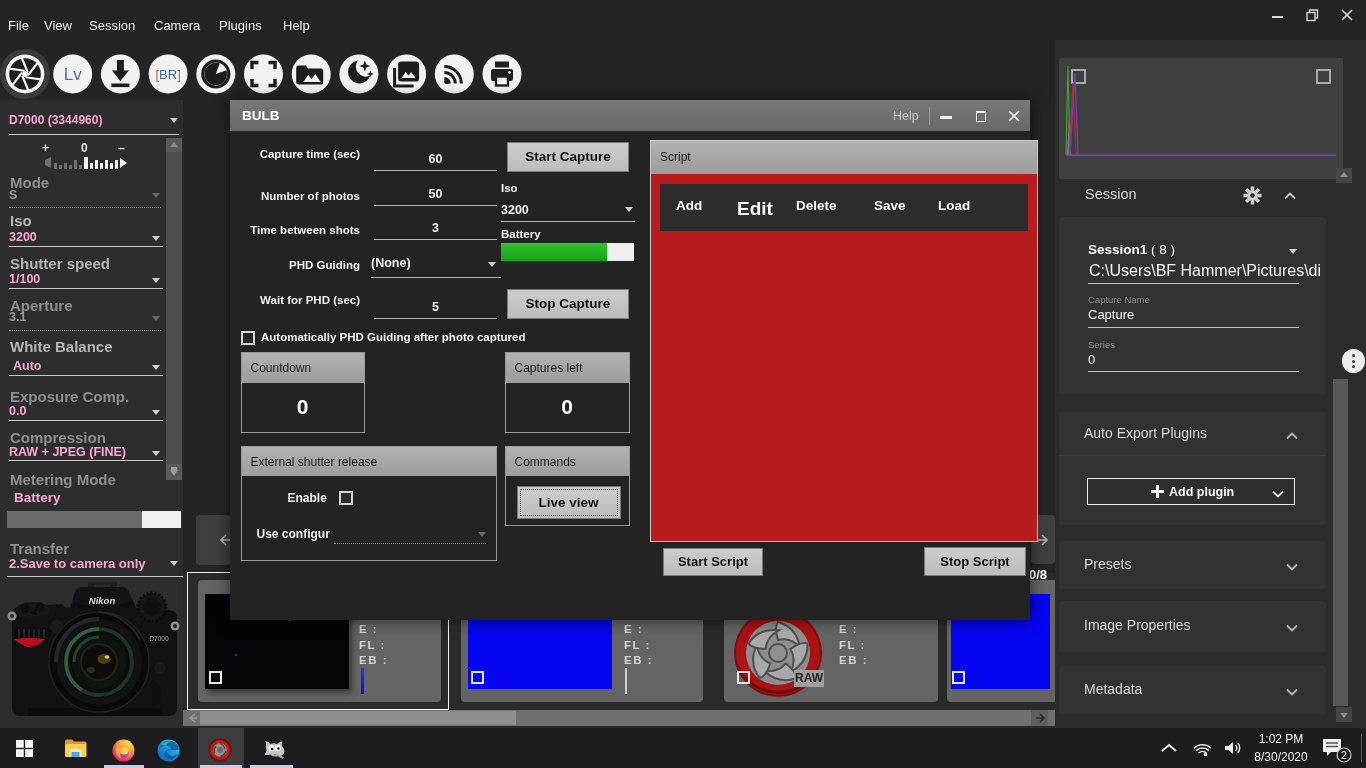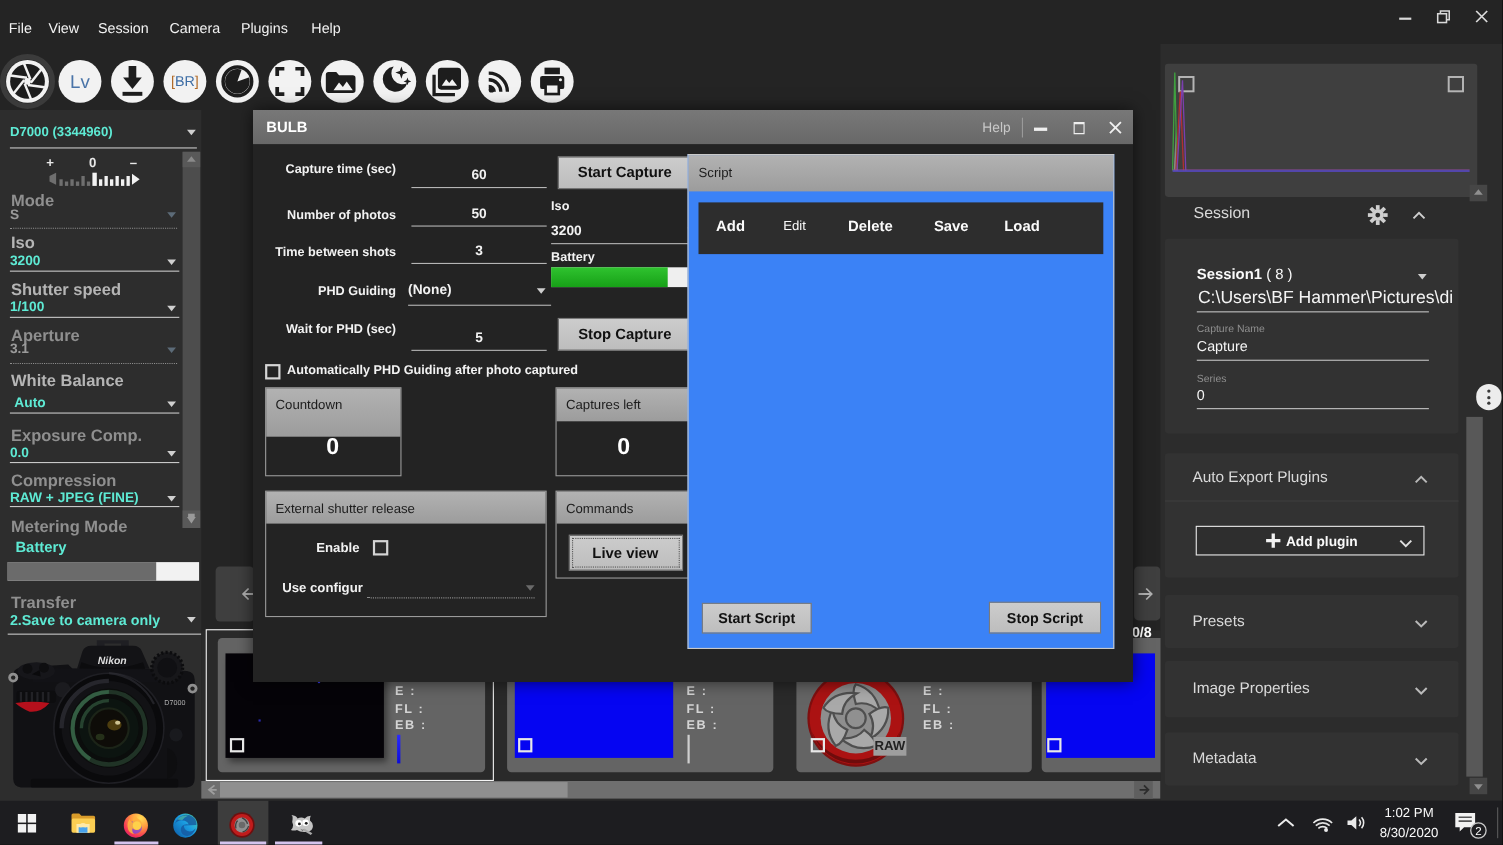--- a/index.html
+++ b/index.html
@@ -2,21 +2,21 @@
 <html><head>
 <meta charset="utf-8">
 <style>
 html,body{margin:0;padding:0;background:#000}
 #sc{position:relative;width:1366px;height:768px;background:#242424;overflow:hidden;font-family:"Liberation Sans",sans-serif;color:#f0f0f0}
 .ab{position:absolute}
 .tri-d{width:0;height:0;border-left:4.5px solid transparent;border-right:4.5px solid transparent;border-top:5px solid #cfcfcf}
 .hline{position:absolute;height:1px;background:#c8c8c8}
 .dotline{position:absolute;height:0;border-top:1.5px dotted #8f8f8f}
 .plbl{position:absolute;font-size:15px;font-weight:bold;color:#8f8f8f}
-.pval{position:absolute;font-size:12.5px;font-weight:bold;color:#5eead4}
+.pval{position:absolute;font-size:12.5px;font-weight:bold;color:#f9a8d4}
 .btn{position:absolute;background:linear-gradient(#cccccc,#bdbdbd);border:1px solid #7a7a7a;color:#111;font-weight:bold;text-align:center;box-sizing:border-box}
 .gbox{position:absolute;border:1px solid #9a9a9a;box-sizing:border-box;background:#232323}
 .ghead{position:absolute;left:0;top:0;right:0;background:linear-gradient(#b2b2b2,#9c9c9c);color:#1c1c1c;font-size:12px;line-height:30px;padding-left:9px}
 .dlbl{position:absolute;font-size:11.5px;font-weight:bold;color:#f2f2f2;text-align:right}
 .fld{position:absolute;border-bottom:1px solid #b5b5b5;text-align:center;font-size:12.5px;font-weight:bold;color:#f2f2f2}
 .cbx{position:absolute;width:10px;height:10px;border:2px solid #d5d5d5;background:#232323}
 .card{position:absolute;left:1059px;width:267px;background:#323232;border-radius:3px}
 .cardh{position:absolute;left:25px;font-size:14px;color:#d9d9d9}
 .chev{position:absolute;width:14px;height:14px}
 .thumbcell{position:absolute;background:#646464;border-radius:4px}
@@ -494,21 +494,21 @@
   <div class="dlbl" style="left:271px;top:128px;text-align:left">Battery</div>
   <div class="ab" style="left:271px;top:143px;width:133px;height:18px;background:#efefef"></div>
   <div class="ab" style="left:271px;top:143px;width:106px;height:18px;background:linear-gradient(#2fc32f,#17a017)"></div>
 
   <div class="btn" style="left:277px;top:189px;width:122px;height:30px;font-size:13.5px;line-height:28px">Stop Capture</div>
 
   <div class="cbx" style="left:11px;top:231px"></div>
   <div class="ab" style="left:31px;top:231px;font-size:11.5px;font-weight:bold;color:#f2f2f2">Automatically PHD Guiding after photo captured</div>
 
   <div class="gbox" style="left:10.5px;top:252px;width:124px;height:81px">
-    <div class="ghead" style="height:44px">Countdown</div>
+    <div class="ghead" style="height:30px">Countdown</div>
     <div class="ab" style="left:0;top:31px;width:100%;text-align:center;font-size:21px;font-weight:bold;color:#fff;padding-top:11px">0</div>
   </div>
   <div class="gbox" style="left:274.5px;top:252px;width:125px;height:81px">
     <div class="ghead" style="height:30px">Captures left</div>
     <div class="ab" style="left:0;top:31px;width:100%;text-align:center;font-size:21px;font-weight:bold;color:#fff;padding-top:11px">0</div>
   </div>
 
   <div class="gbox" style="left:10.5px;top:346px;width:256px;height:115px">
     <div class="ghead" style="height:29px">External shutter release</div>
     <div class="ab" style="left:46px;top:44px;font-size:12px;font-weight:bold;color:#f2f2f2">Enable</div>
@@ -516,25 +516,25 @@
     <div class="ab" style="left:15px;top:80px;font-size:12px;font-weight:bold;color:#f2f2f2;width:78px;overflow:hidden;white-space:nowrap">Use configur</div>
     <div class="dotline" style="left:92px;top:96px;width:152px;border-top-color:#8a8a8a"></div>
     <div class="tri-d ab" style="left:236px;top:85px;border-top-color:#6a6a6a"></div>
   </div>
 
   <div class="gbox" style="left:274.5px;top:346px;width:125px;height:80px">
     <div class="ghead" style="height:29px">Commands</div>
     <div class="btn" style="left:11px;top:39px;width:104px;height:33px;font-size:13.5px;line-height:31px;outline:1px dotted #555;outline-offset:-4px">Live view</div>
   </div>
 
-  <div class="gbox" style="left:395px;top:40px;width:388px;height:450px;background:#3b82f6;border-color:#c9c9c9">
+  <div class="gbox" style="left:420px;top:40px;width:388px;height:402px;background:#b91c1c;border-color:#c9c9c9">
     <div class="ghead" style="height:33px;line-height:33px">Script</div>
     <div class="ab" style="left:9px;top:43px;width:368px;height:47px;background:#2d2d2d"></div>
     <div class="ab" style="left:25px;top:57px;font-size:13.5px;font-weight:bold;color:#fafafa">Add</div>
-    <div class="ab" style="left:86px;top:57px;font-size:12px;font-weight:normal;color:#fafafa">Edit</div>
+    <div class="ab" style="left:86px;top:57px;font-size:19px;font-weight:bold;color:#fafafa">Edit</div>
     <div class="ab" style="left:145px;top:57px;font-size:13.5px;font-weight:bold;color:#fafafa">Delete</div>
     <div class="ab" style="left:223px;top:57px;font-size:13.5px;font-weight:bold;color:#fafafa">Save</div>
     <div class="ab" style="left:287px;top:57px;font-size:13.5px;font-weight:bold;color:#fafafa">Load</div>
     <div class="btn" style="left:12px;top:407px;width:100px;height:28px;font-size:13px;line-height:26px;overflow:hidden">Start Script</div>
     <div class="btn" style="left:273px;top:406px;width:102px;height:29px;font-size:13px;line-height:27px;overflow:hidden">Stop Script</div>
   </div>
 </div>
 
 <div class="ab" style="left:0;top:728px;width:1366px;height:40px;background:#1d1d20;z-index:50">
 

